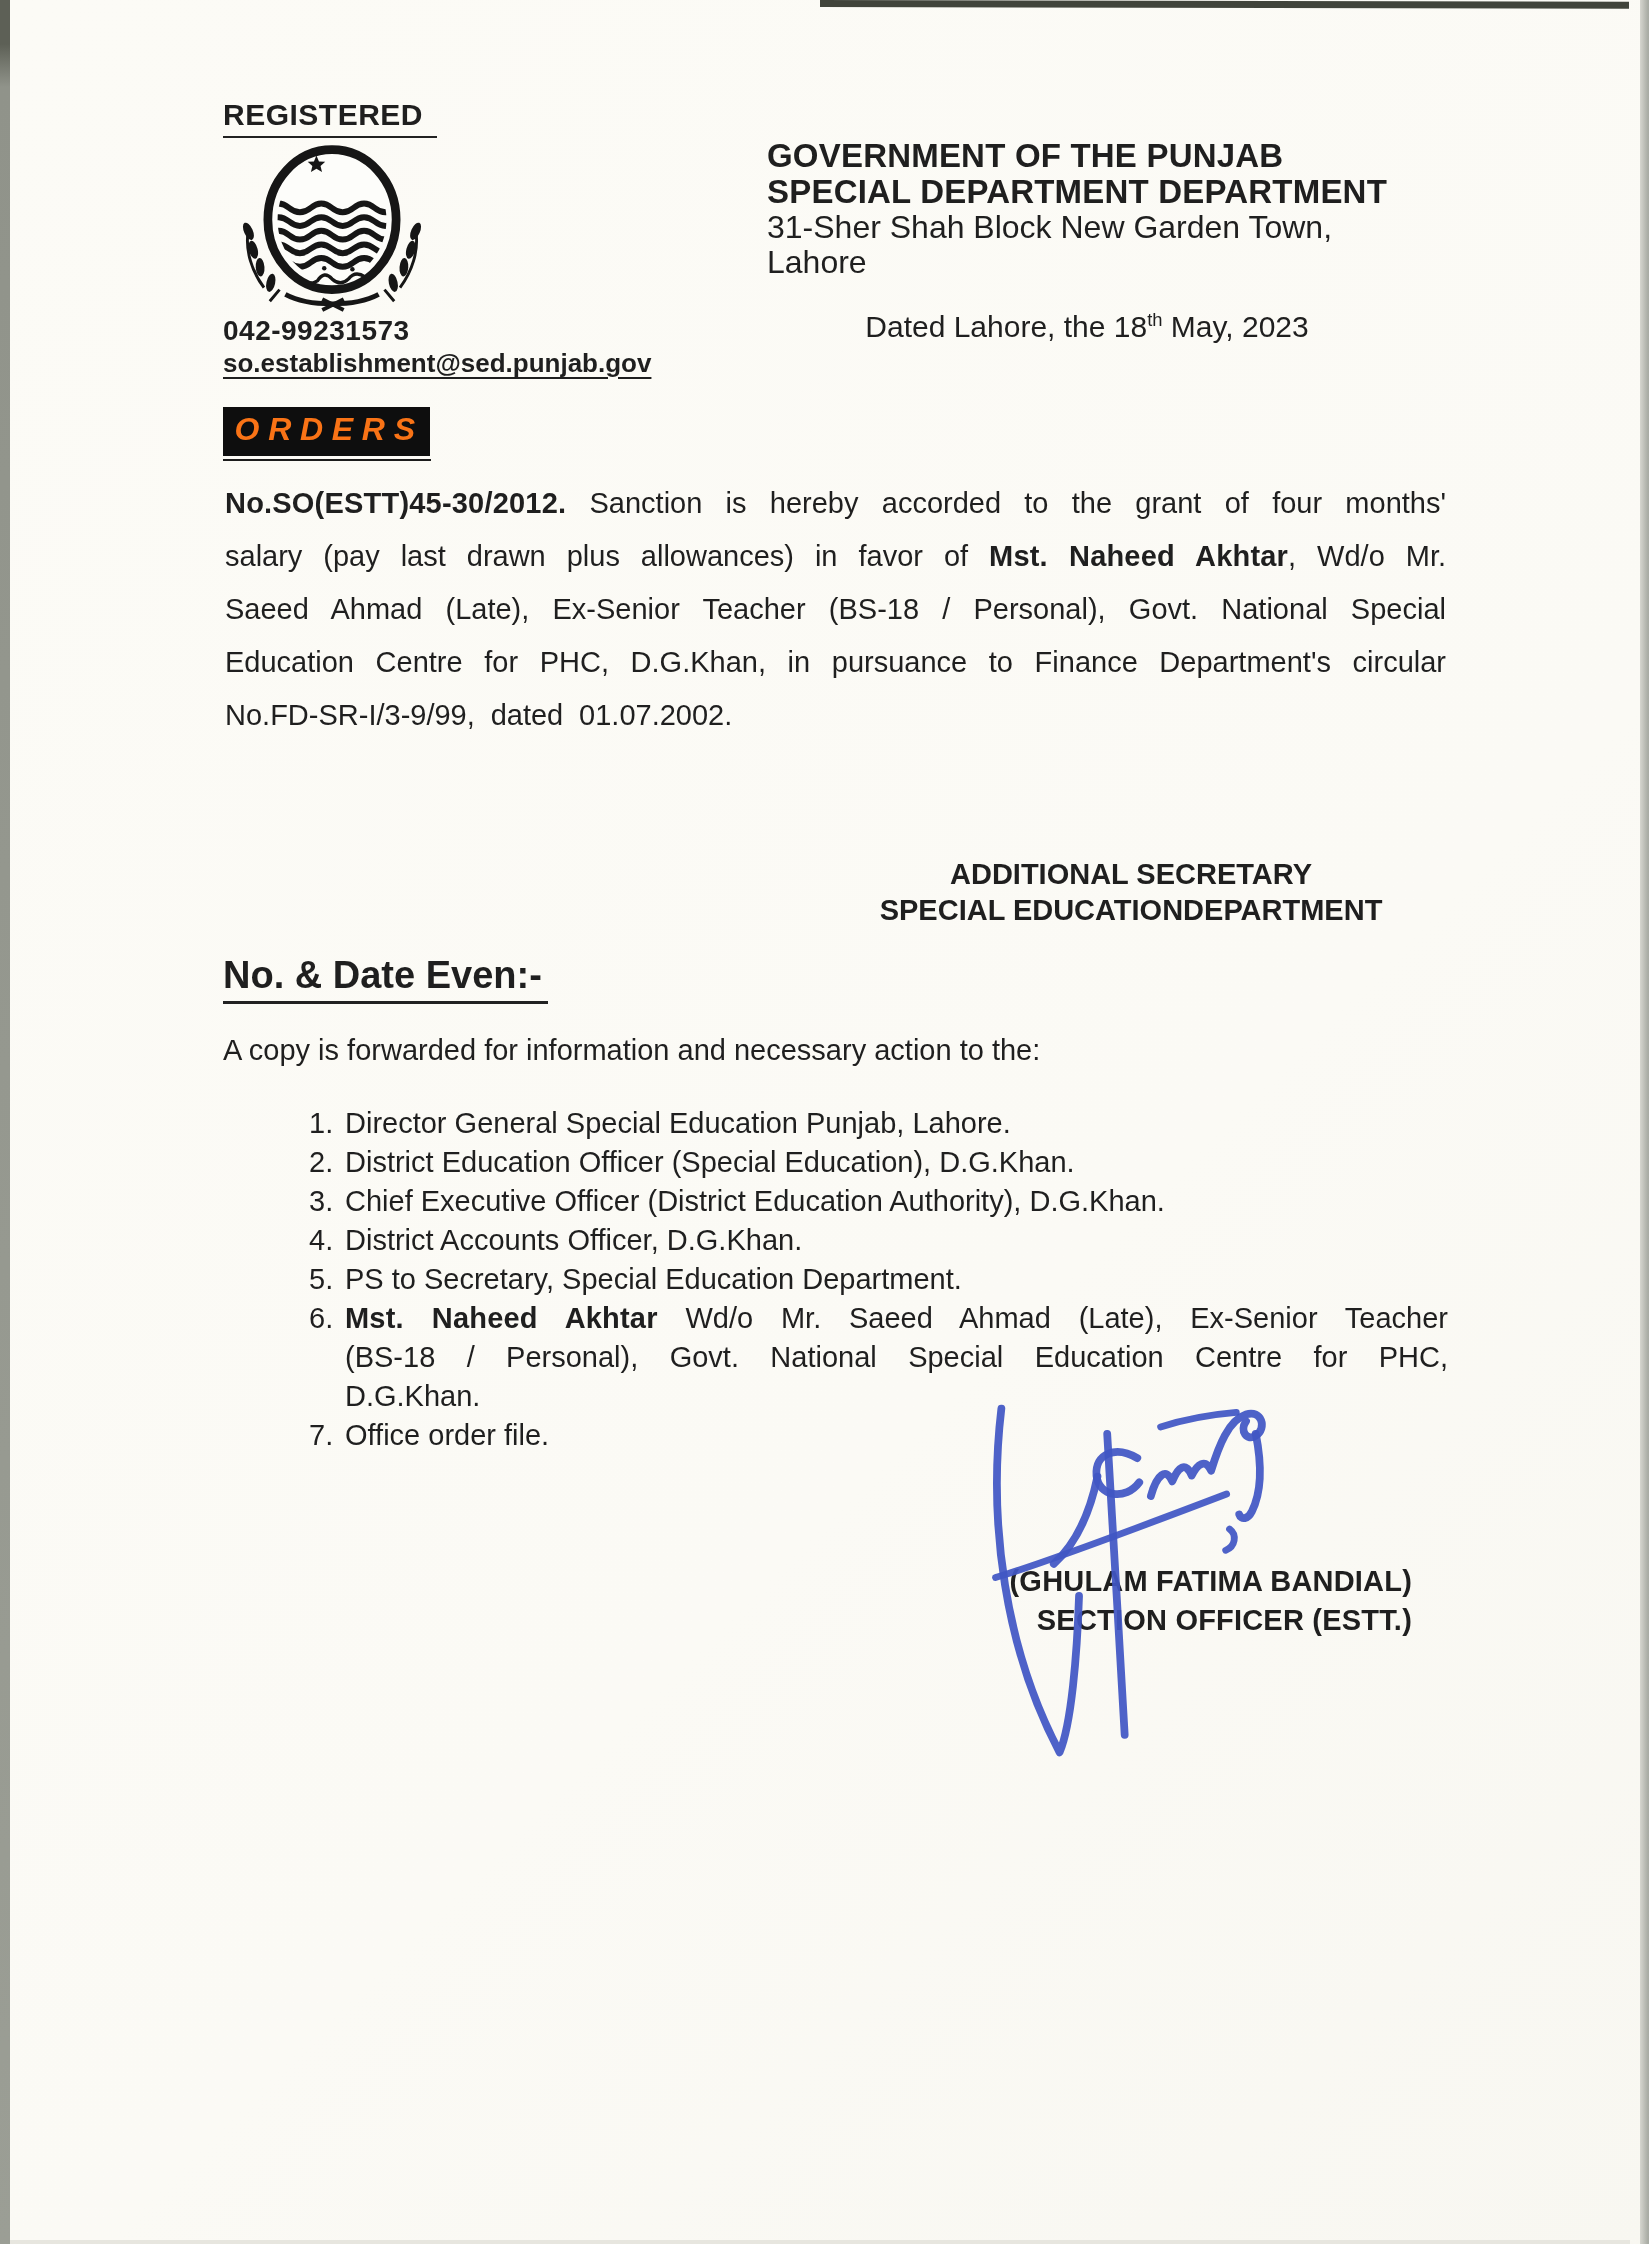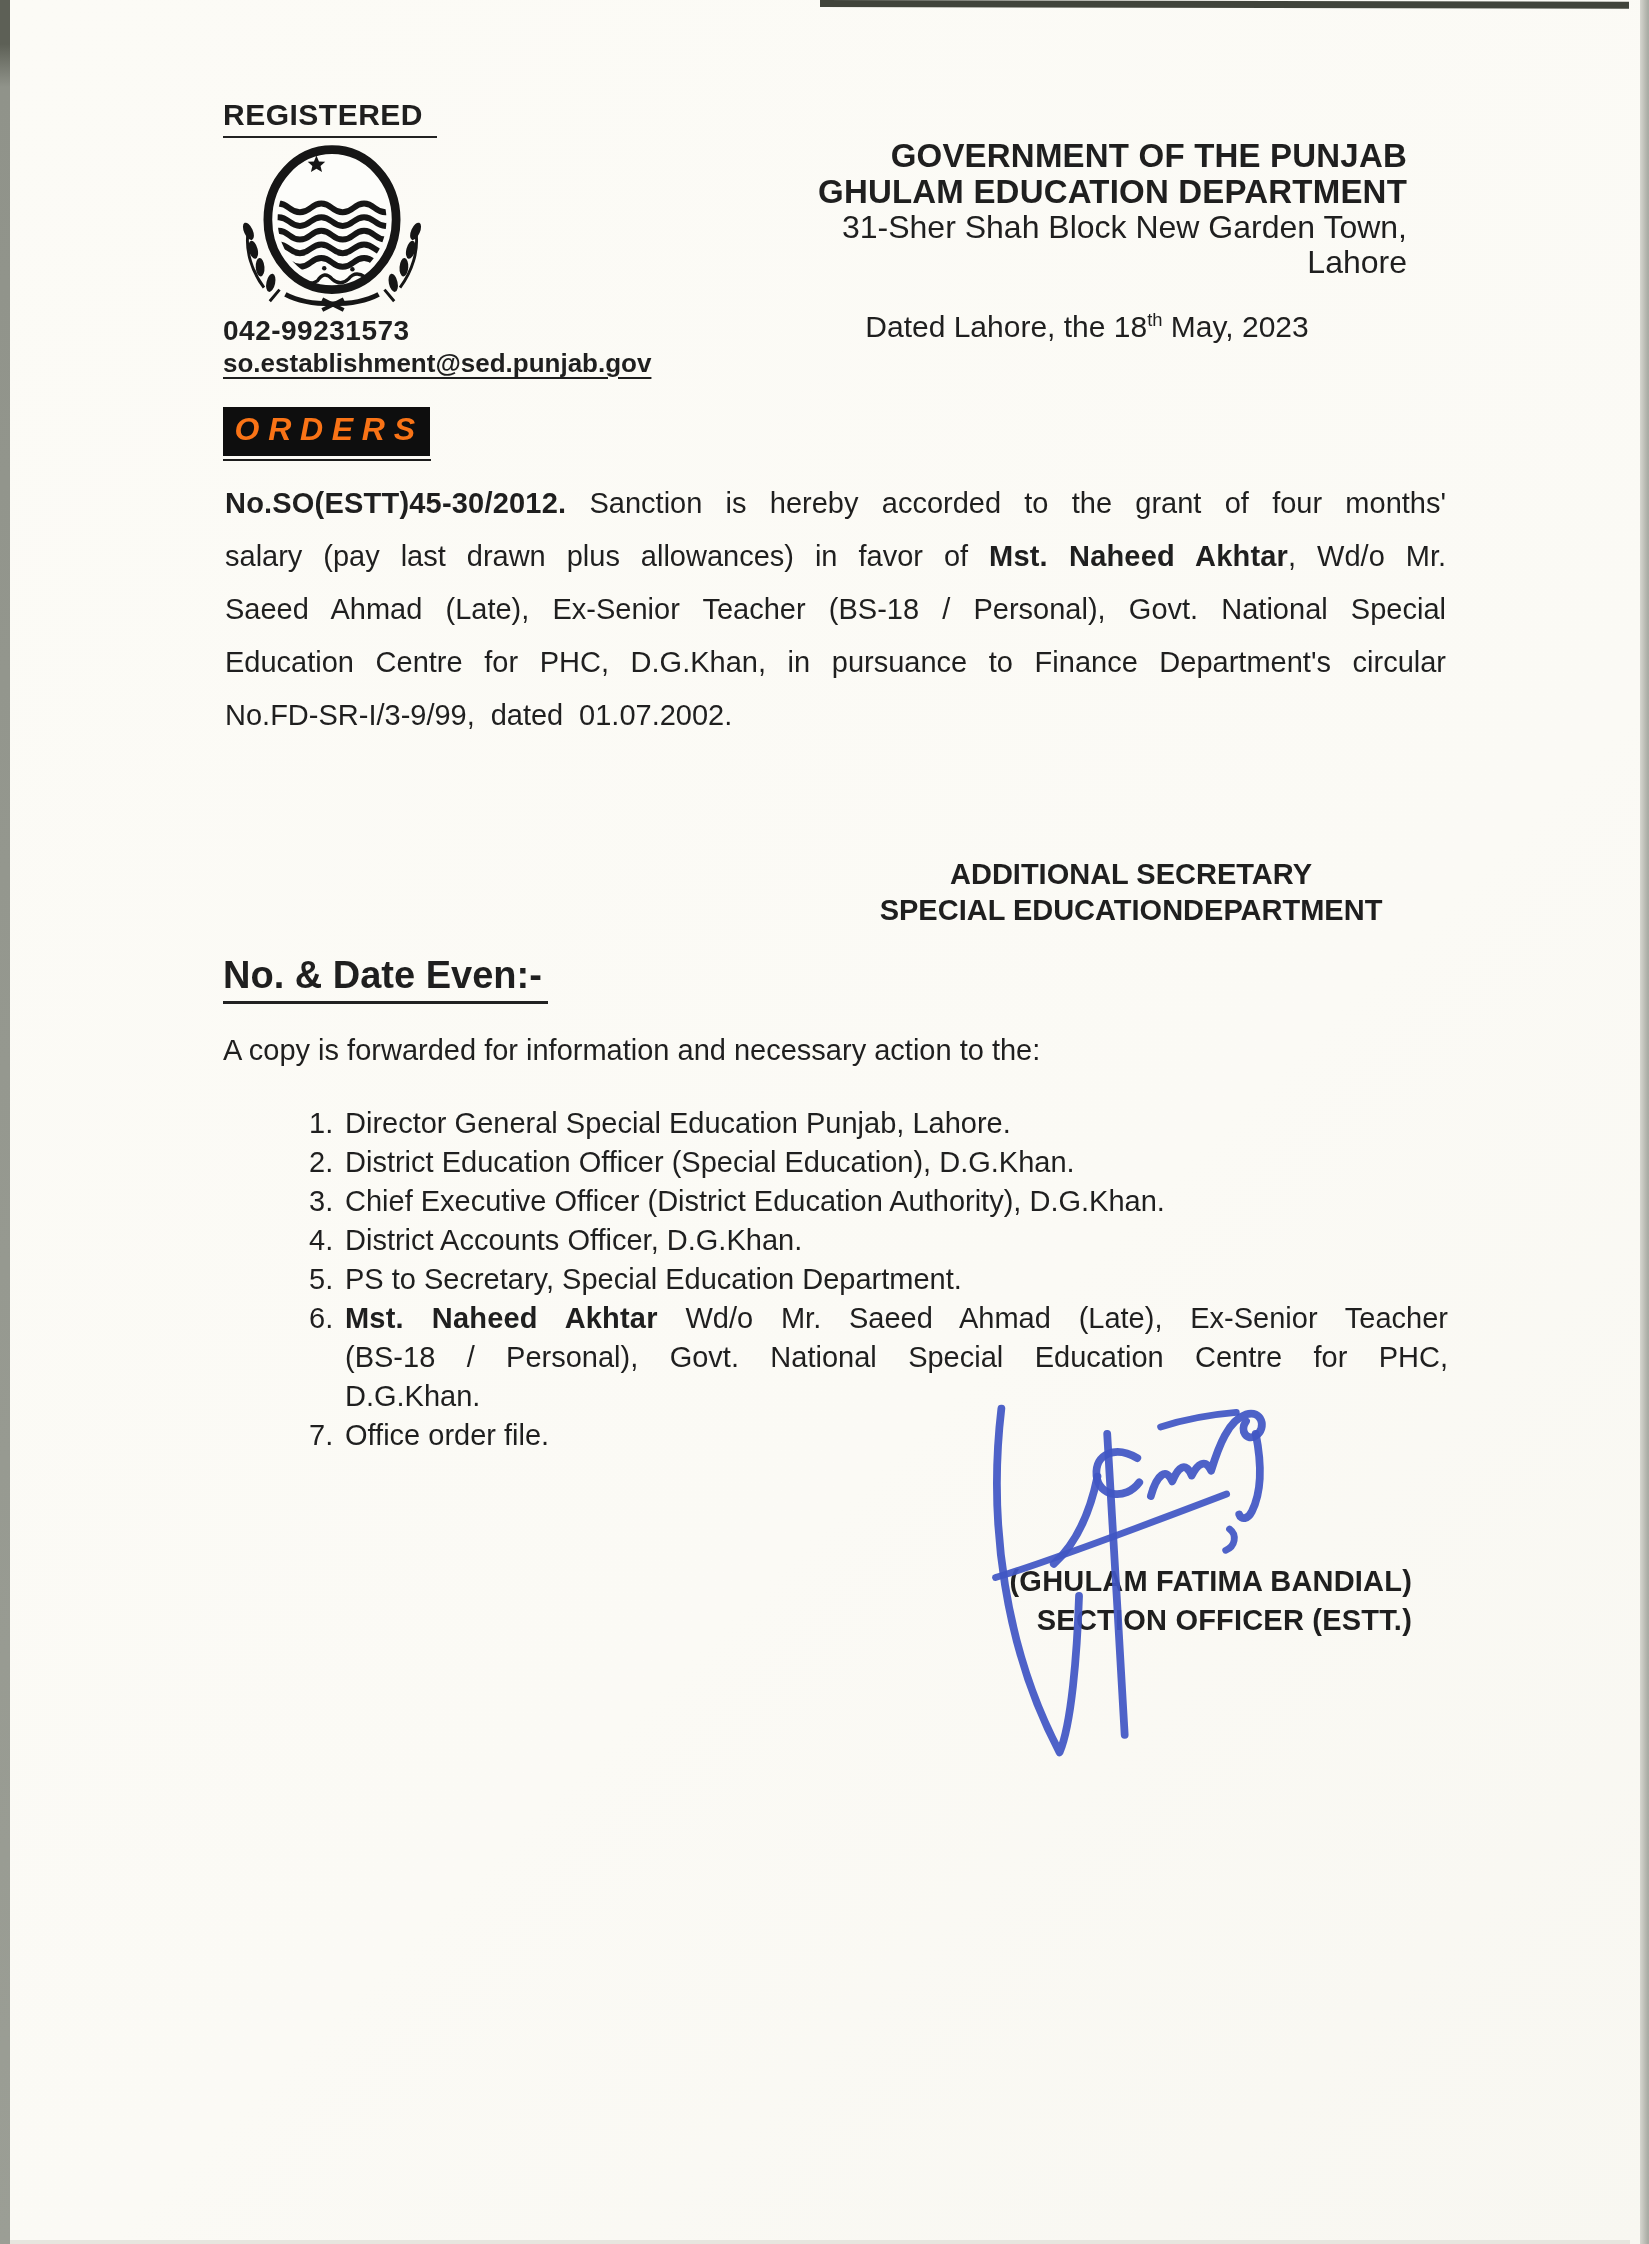--- a/index.html
+++ b/index.html
@@ -29,21 +29,21 @@
 
   .registered{left:223px;top:98px;font-size:30px;font-weight:bold;letter-spacing:0.5px;
     border-bottom:2.9px solid #222;padding:0 13.6px 3.9px 0;display:inline-block;}
 
   .crest{left:229px;top:136px;}
 
   .phone{left:223px;top:315px;font-size:28px;font-weight:bold;letter-spacing:0.5px;}
   .email{left:223px;top:348px;font-size:26px;font-weight:bold;
     text-decoration:underline;text-decoration-thickness:2.4px;text-underline-offset:4.9px;}
 
-  .letterhead{left:767px;top:138px;width:640px;text-align:right;}
+  .letterhead{left:767px;top:138px;width:640px;text-align:left;}
   .lh1,.lh2{font-size:33px;font-weight:bold;line-height:36px;letter-spacing:0.2px;}
   .lh-addr{font-size:32px;line-height:35px;}
 
   .dateline{left:767px;top:278px;width:640px;text-align:center;font-size:30px;margin-top:32px;}
   .dateline sup{font-size:18.4px;vertical-align:super;line-height:0;}
 
   .orders{left:223px;top:407px;background:#0e0e0e;color:#f97316;
     font-size:32px;font-weight:bold;font-style:italic;letter-spacing:8.7px;
     padding:3.9px 5.8px 7.8px 11.6px;display:inline-block;}
   .orders::after{content:"";position:absolute;left:0;right:-1.9px;bottom:-5.8px;height:2.9px;background:#1c1c1c;}
@@ -135,21 +135,21 @@
       <circle cx="112" cy="156" r="2.3" fill="#161616"></circle>
       <circle cx="127" cy="137" r="2.3" fill="#161616"></circle>
     </svg>
   </div>
 
   <div class="abs phone">042-99231573</div>
   <div class="abs email">so.establishment@sed.punjab.gov</div>
 
   <div class="abs letterhead">
     <div class="lh1">GOVERNMENT OF THE PUNJAB</div>
-    <div class="lh2">GHULAM EDUCATION DEPARTMENT</div>
+    <div class="lh2">SPECIAL DEPARTMENT DEPARTMENT</div>
     <div class="lh-addr">31-Sher Shah Block New Garden Town, Lahore</div>
   </div>
 
   <div class="abs dateline"><span>Dated Lahore, the 18</span><sup>th</sup><span> May, 2023</span></div>
 
   <div class="abs orders">ORDERS</div>
 
   <div class="abs order-par"><b>No.SO(ESTT)45-30/2012.</b><span> Sanction is hereby accorded to the grant of four months' salary (pay last drawn plus allowances) in favor of </span><b>Mst. Naheed Akhtar</b><span>, Wd/o Mr. Saeed Ahmad (Late), Ex-Senior Teacher (BS-18 / Personal), Govt. National Special Education Centre for PHC, D.G.Khan, in pursuance to Finance Department's circular No.FD-SR-I/3-9/99, dated 01.07.2002.</span></div>
 
   <div class="abs sig-top">

